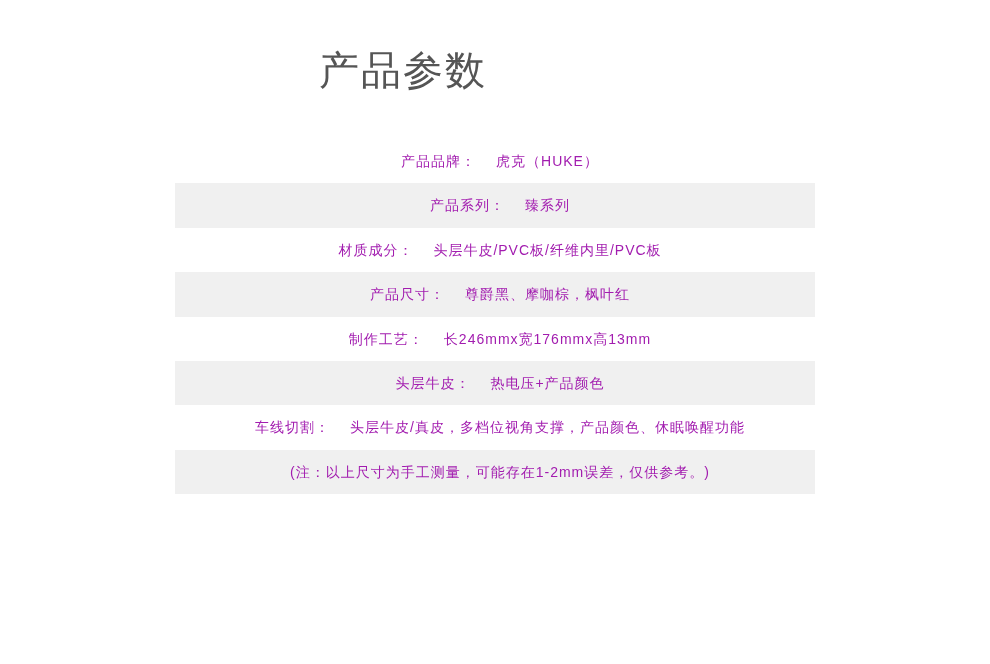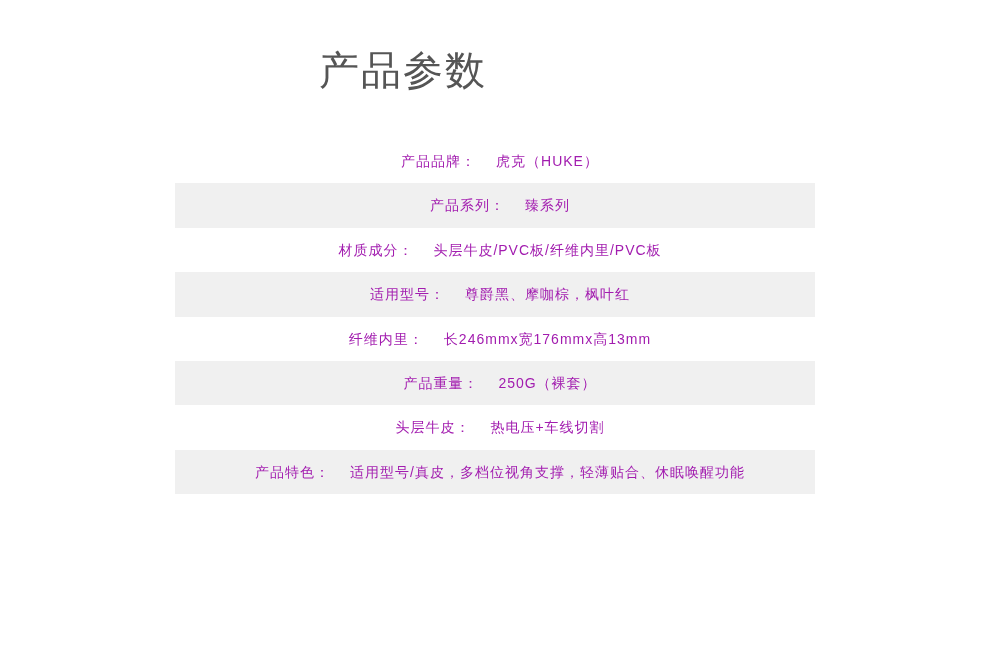--- a/index.html
+++ b/index.html
@@ -71,36 +71,36 @@
 
     <div class="spec-row">
       <span class="spec-label">产品系列：</span><span class="spec-value">臻系列</span>
     </div>
 
     <div class="spec-row">
       <span class="spec-label">材质成分：</span><span class="spec-value">头层牛皮/PVC板/纤维内里/PVC板</span>
     </div>
 
     <div class="spec-row">
-      <span class="spec-label">适用型号：</span><span class="spec-value">尊爵黑、摩咖棕，枫叶红</span>
+      <span class="spec-label">产品尺寸：</span><span class="spec-value">尊爵黑、摩咖棕，枫叶红</span>
     </div>
 
 
     <div class="spec-row">
-      <span class="spec-label">纤维内里：</span><span class="spec-value">长246mmx宽176mmx高13mm</span>
+      <span class="spec-label">制作工艺：</span><span class="spec-value">长246mmx宽176mmx高13mm</span>
+    </div>
+
+
+    <div class="spec-row">
+      <span class="spec-label">头层牛皮：</span><span class="spec-value">热电压+产品颜色</span>
     </div>
 
     <div class="spec-row">
-      <span class="spec-label">产品重量：</span><span class="spec-value">250G（裸套）</span>
+      <span class="spec-label">车线切割：</span><span class="spec-value">头层牛皮/真皮，多档位视角支撑，产品颜色、休眠唤醒功能</span>
     </div>
 
     <div class="spec-row">
-      <span class="spec-label">头层牛皮：</span><span class="spec-value">热电压+车线切割</span>
+      <span>(注：以上尺寸为手工测量，可能存在1-2mm误差，仅供参考。)</span>
     </div>
-
-    <div class="spec-row">
-      <span class="spec-label">产品特色：</span><span class="spec-value">适用型号/真皮，多档位视角支撑，轻薄贴合、休眠唤醒功能</span>
-    </div>
-
 
   </div>
 
 </div>
 
 </body></html>

